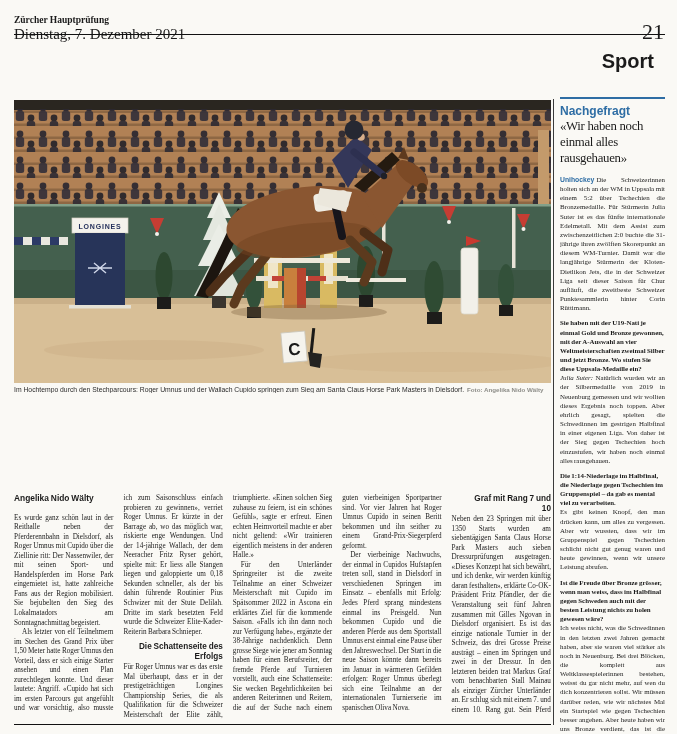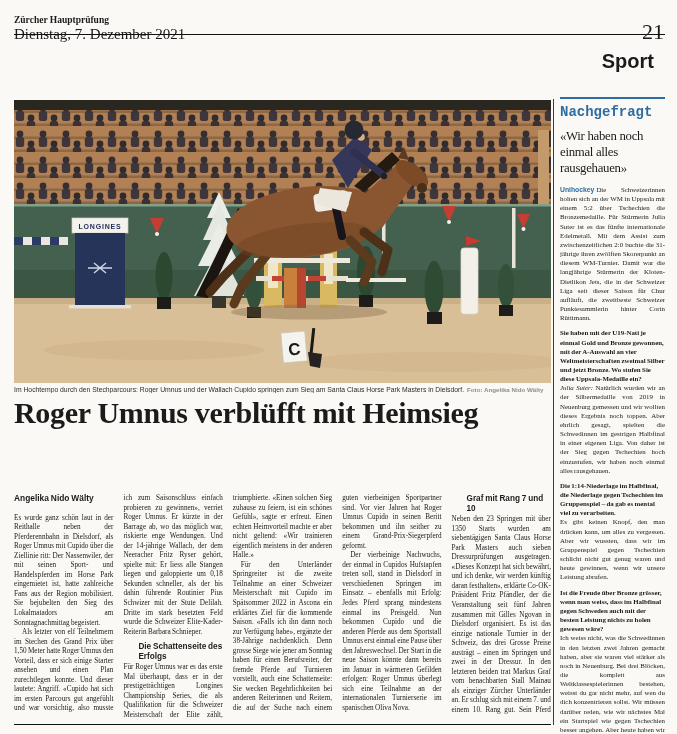--- a/index.html
+++ b/index.html
@@ -33,29 +33,29 @@
   
   .body{position:absolute;left:14px;top:494px;width:537px;height:228px;
         column-count:5;column-gap:10px;column-fill:auto;overflow:hidden;
         font-size:7.2px;line-height:9.55px;text-align:justify;word-spacing:-0.4px;
         hyphens:auto;}
   .byline{font-family:"Liberation Sans",sans-serif;font-weight:bold;font-size:8.4px;
           margin:0 0 10px;text-align:left;}
   .body p{margin:0;}
   .body p.ind{text-indent:8px;}
   .subhead{font-family:"Liberation Sans",sans-serif;font-weight:bold;font-size:8.2px;
-           margin:5px 0 2px;text-align:left;padding-left:15px;}
+           margin:5px 0 2px;text-align:right;padding-left:15px;}
   .bottom-rule{position:absolute;left:14px;width:537px;top:724px;height:1px;background:#111;}
 
   
   .vdivider{position:absolute;left:553px;top:99px;height:626px;width:1px;background:#3a3a3a;}
   .sidebar{position:absolute;left:560px;top:97px;width:105px;height:636px;overflow:hidden;}
   .sb-rule{height:2px;background:#2e6da4;margin-bottom:5px;}
-  .sb-kicker{color:#2e6da4;font-family:Liberation Mono, monospace;font-weight:bold;
-             font-size:14px;margin-bottom:8px;}
+  .sb-kicker{color:#2e6da4;font-family:Liberation Sans, sans-serif;font-weight:bold;
+             font-size:12px;}
   .sb-title{font-weight:normal;font-size:12.8px;line-height:16px;letter-spacing:-0.3px;
             margin-bottom:9px;}
   .sb-body{font-size:6.9px;line-height:9.15px;text-align:justify;word-spacing:-0.3px;hyphens:auto;}
   .sb-topic{color:#2e6da4;font-family:"Liberation Sans",sans-serif;font-weight:bold;font-size:6.8px;
             margin-right:2px;}
   .sb-q{font-weight:bold;margin:6px 0 0;text-align:left;}
   .sb-a{margin:0;}
   .sb-a .lead-in{font-style:italic;}
 </style>
 </head>
@@ -217,21 +217,20 @@
         <rect x="297" y="228" width="3" height="26" fill="#1b1a18" transform="rotate(6 298 240)"></rect>
         <polygon points="294,252 308,254 306,268 296,266" fill="#232220"></polygon>
       </g>
     </svg>
   </div>
 
   <div class="caption">
     <span>Im Hochtempo durch den Stechparcours: Roger Umnus und der Wallach Cupido springen zum Sieg am Santa Claus Horse Park Masters in Dielsdorf.</span><span class="credit">Foto: Angelika Nido Wälty</span>
   </div>
 
-  <h1 class="headline" style="margin:0;">Roger Umnus verblüfft mit Heimsieg</h1>
 
   <div class="body">
     <div class="byline">Angelika Nido Wälty</div>
     <p>Es wurde ganz schön laut in der Reithalle neben der Pferderennbahn in Dielsdorf, als Roger Umnus mit Cupido über die Ziellinie ritt: Der Nassenwiler, der mit seinen Sport- und Handelspferden im Horse Park eingemietet ist, hatte zahlreiche Fans aus der Region mobilisiert. Sie bejubelten den Sieg des Lokalmatadors am Sonntagnachmittag begeistert.</p>
     <p class="ind">Als letzter von elf Teilnehmern im Stechen des Grand Prix über 1,50 Meter hatte Roger Umnus den Vorteil, dass er sich einige Starter ansehen und einen Plan zurechtlegen konnte. Und dieser lautete: Angriff. «Cupido hat sich im ersten Parcours gut angefühlt und war vorsichtig, also musste ich zum Saisonschluss einfach probieren zu gewinnen», verriet Roger Umnus. Er kürzte in der Barrage ab, wo das möglich war, riskierte enge Wendungen. Und der 14-jährige Wallach, der dem Neeracher Fritz Ryser gehört, spielte mit: Er liess alle Stangen liegen und galoppierte um 0,18 Sekunden schneller, als der bis dahin führende Routinier Pius Schwizer mit der Stute Delilah. Dritte im stark besetzten Feld wurde die Schweizer Elite-Kader-Reiterin Barbara Schnieper.</p>
     <h3 class="subhead">Die Schattenseite des Erfolgs</h3>
     <p>Für Roger Umnus war es das erste Mal überhaupt, dass er in der prestigeträchtigen Longines Championship Series, die als Qualifikation für die Schweizer Meisterschaft der Elite zählt, triumphierte. «Einen solchen Sieg zuhause zu feiern, ist ein schönes Gefühl», sagte er erfreut. Einen echten Heimvorteil machte er aber nicht geltend: «Wir trainieren eigentlich meistens in der anderen Halle.»</p>
     <p class="ind">Für den Unterländer Springreiter ist die zweite Teilnahme an einer Schweizer Meisterschaft mit Cupido im Spätsommer 2022 in Ascona ein erklärtes Ziel für die kommende Saison. «Falls ich ihn dann noch zur Verfügung habe», ergänzte der 38-Jährige nachdenklich. Denn grosse Siege wie jener am Sonntag haben für einen Berufsreiter, der fremde Pferde auf Turnieren vorstellt, auch eine Schattenseite: Sie wecken Begehrlichkeiten bei anderen Reiterinnen und Reitern, die auf der Suche nach einem guten vierbeinigen Sportpartner sind. Vor vier Jahren hat Roger Umnus Cupido in seinen Beritt bekommen und ihn seither zu einem Grand-Prix-Siegerpferd geformt.</p>
     <p class="ind">Der vierbeinige Nachwuchs, der einmal in Cupidos Hufstapfen treten soll, stand in Dielsdorf in verschiedenen Springen im Einsatz – ebenfalls mit Erfolg: Jedes Pferd sprang mindestens einmal ins Preisgeld. Nun bekommen Cupido und die anderen Pferde aus dem Sportstall Umnus erst einmal eine Pause über den Jahreswechsel. Der Start in die neue Saison könnte dann bereits im Januar in wärmeren Gefilden erfolgen: Roger Umnus überlegt sich eine Teilnahme an der internationalen Turnierserie im spanischen Oliva Nova.</p>
     <h3 class="subhead">Graf mit Rang 7 und 10</h3>

